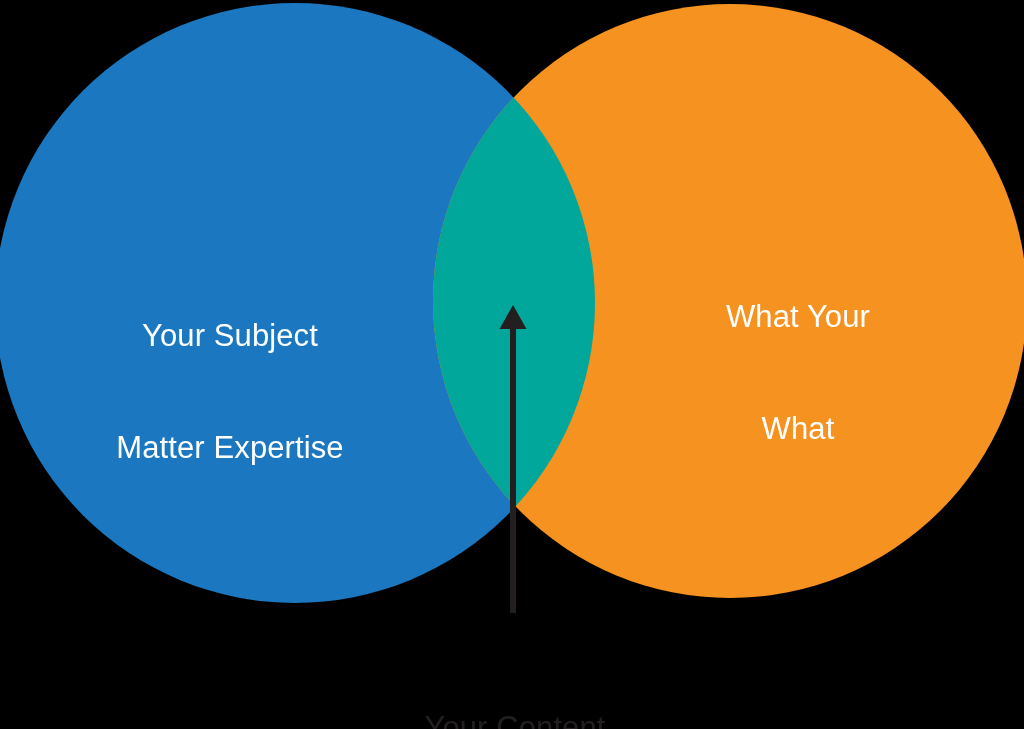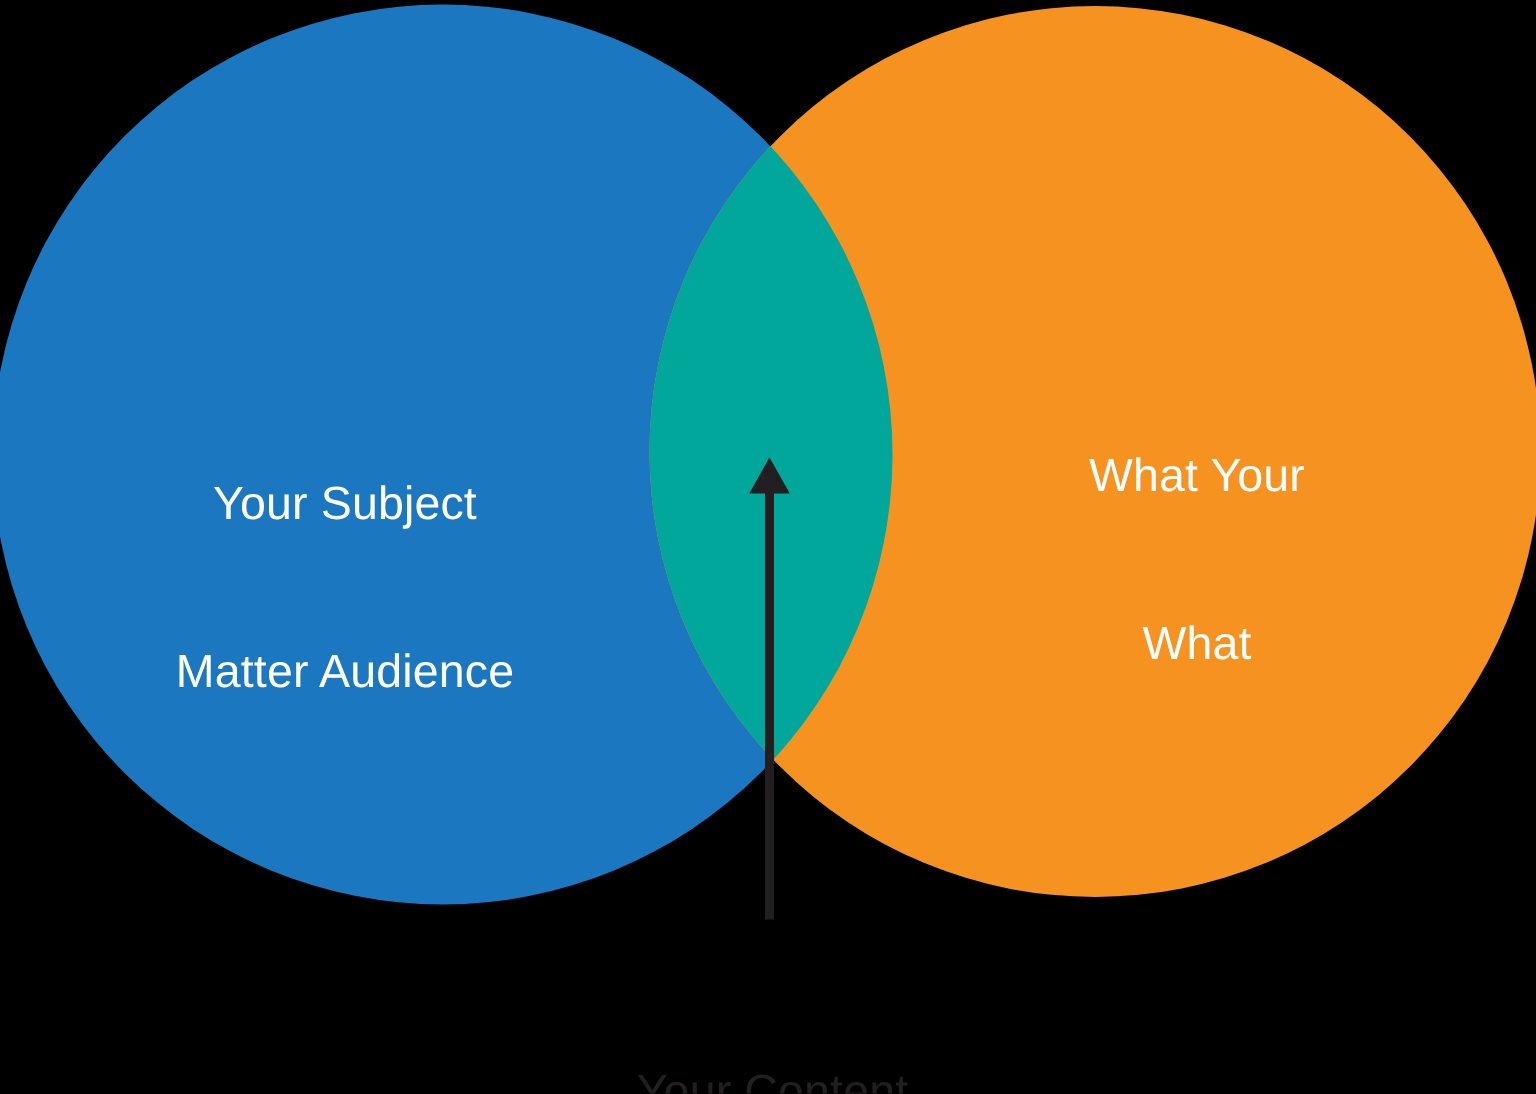--- a/index.html
+++ b/index.html
@@ -81,21 +81,21 @@
     </g>
 
     <g>
       <rect x="510" y="325" width="6" height="288" fill="#231f20"></rect>
       <polygon points="513,305 526.5,329 499.5,329" fill="#231f20"></polygon>
     </g>
   </svg>
 
   <div id="label-left" class="label-block circle-label">
     <span class="lbl-line">Your Subject</span>
-    <span class="lbl-line">Matter Audience</span>
+    <span class="lbl-line">Matter Expertise</span>
   </div>
 
   <div id="label-right" class="label-block circle-label">
     <span class="lbl-line">What Your</span>
     <span class="lbl-line">What</span>
   </div>
 
   <div id="label-focus" class="label-block">
     <span class="lbl-line">Your Content</span>
     

